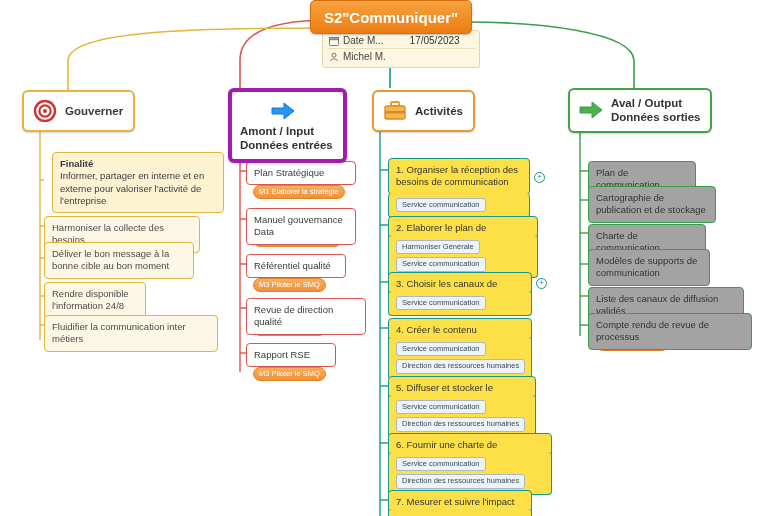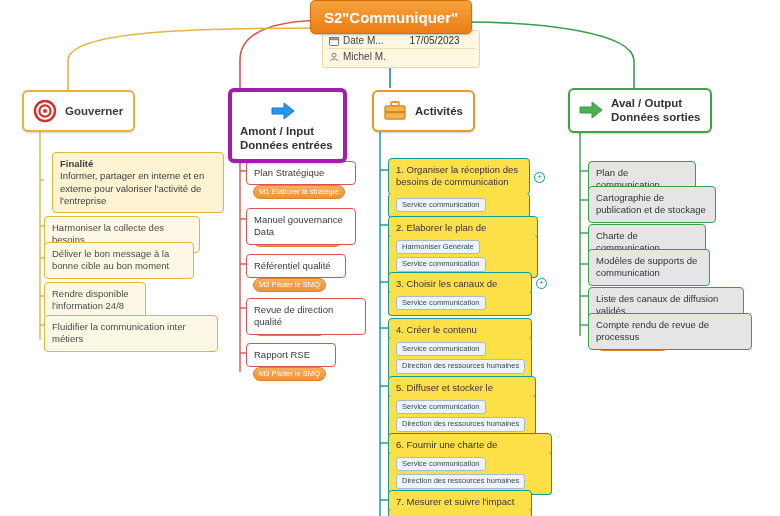--- a/index.html
+++ b/index.html
@@ -143,21 +143,21 @@
     background: #fff;
     color: #3a3a3a;
   }
   .node.teal {
     border: 1px solid #11998e;
     background: #fde047;
     color: #333;
   }
   .node.green {
     border: 1px solid #3a9d4a;
-    background: #e5e5e5;
+    background: #a3a3a3;
     color: #333;
   }
   .node .title-line { display: block; }
 
   
   .tag {
     display: inline-block;
     font-size: 7.5px;
     line-height: 1.1;
     padding: 2px 5px;

